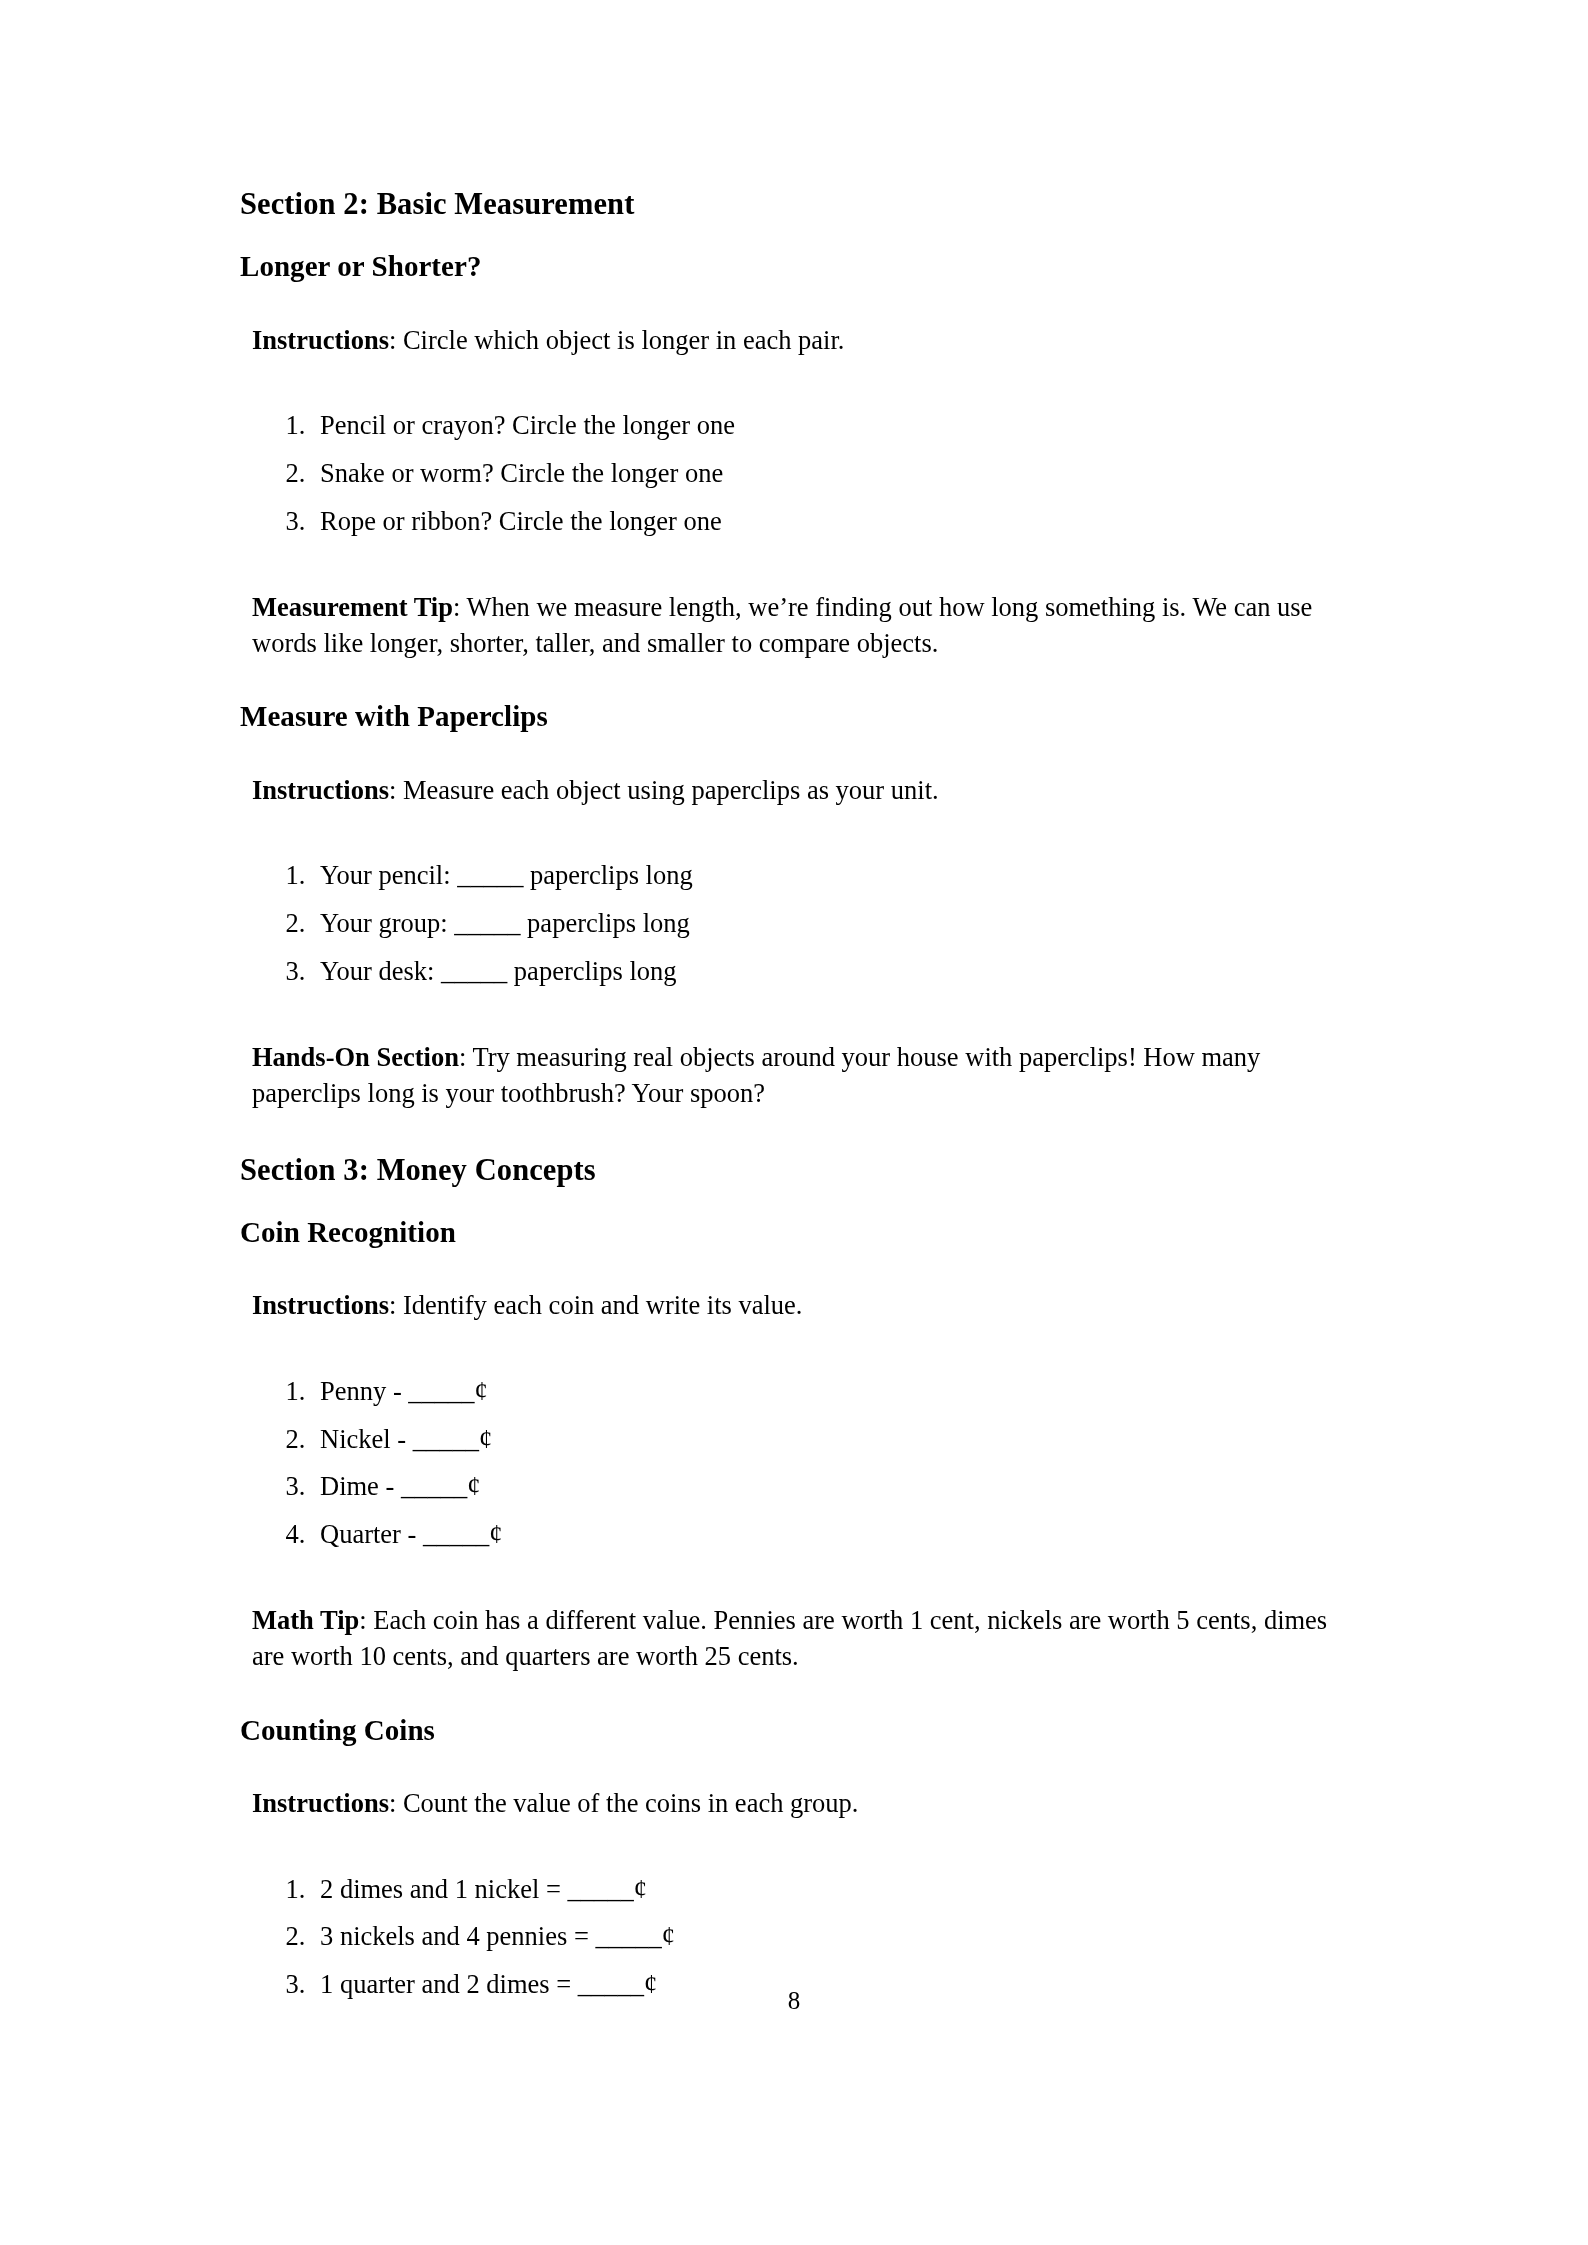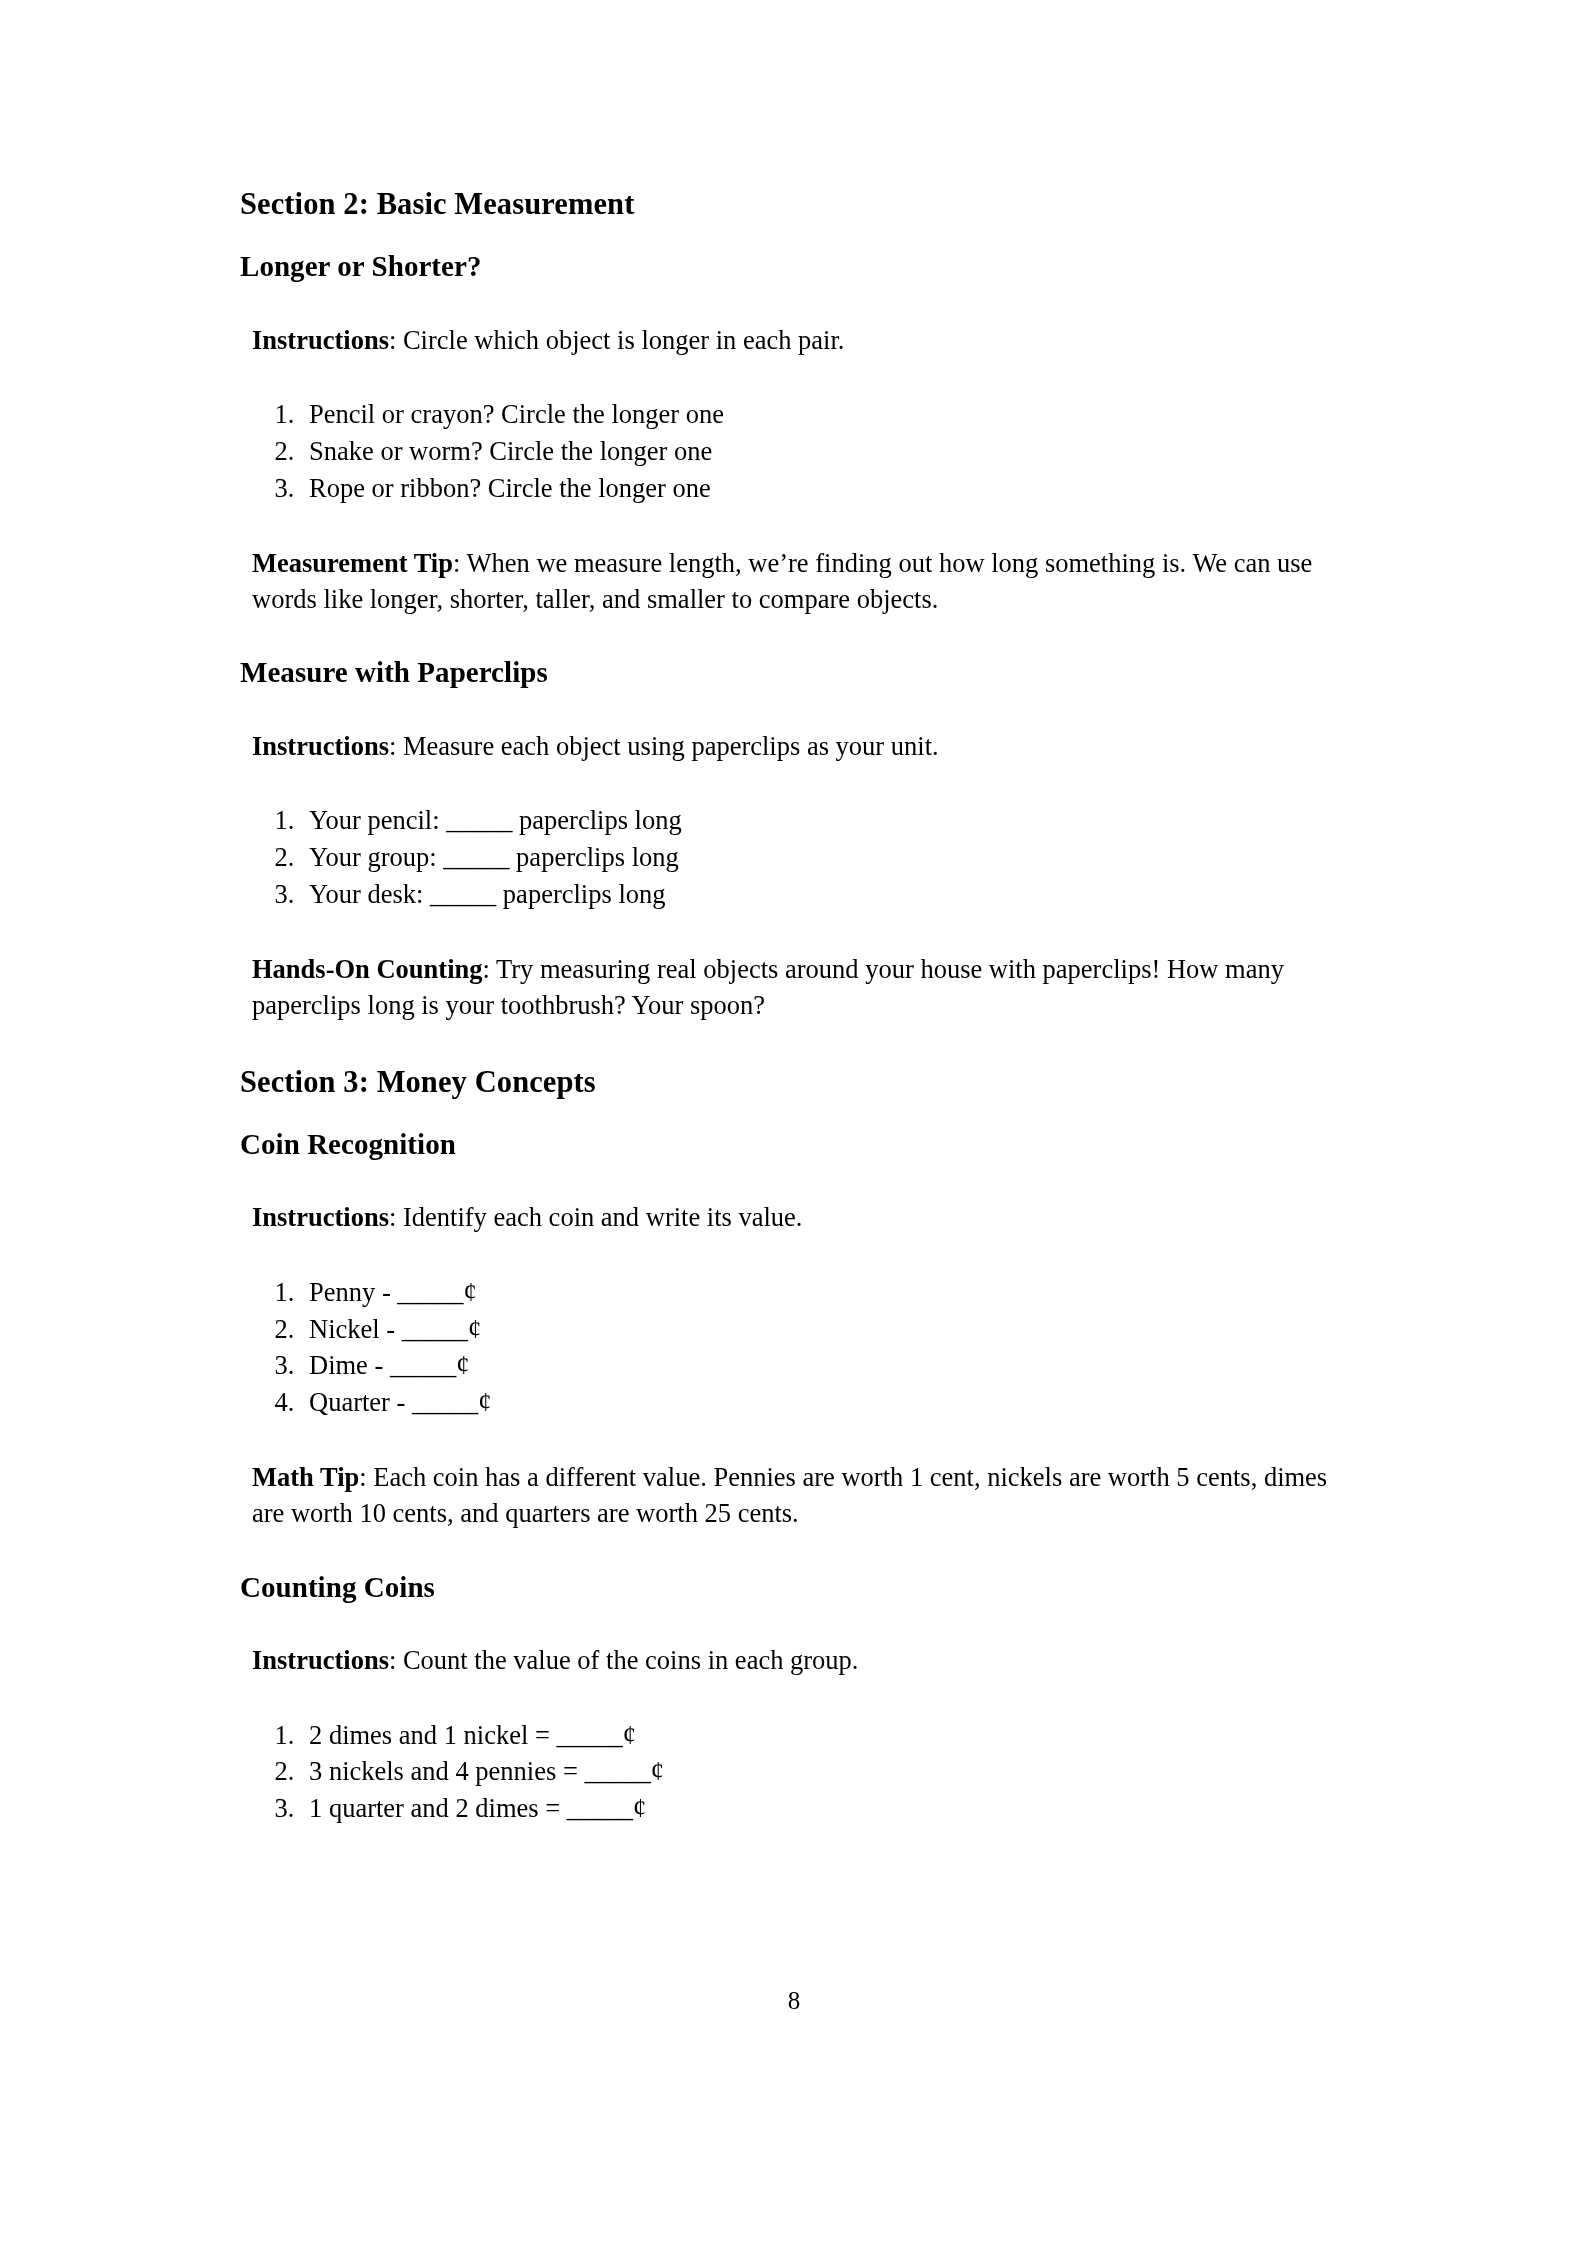--- a/index.html
+++ b/index.html
@@ -62,21 +62,21 @@
   ol.num-list {
     font-size: 26.5px;
     line-height: 1.345;
     margin: 0;
     padding: 0 0 0 60px;
     list-style-position: outside;
     list-style-type: decimal;
   }
   ol.num-list li {
     padding-left: 8px;
-    margin: 1px;
+    margin: 12px;
     white-space: pre-wrap;
   }
 
   
   .gap-sec-to-sub   { height: 26px; }
   .gap-sub-to-para  { height: 26px; }
   .gap-para-to-list { height: 26px; }
   .gap-list-to-para { height: 27px; }
   .gap-para-to-sub  { height: 26px; }
   .gap-para-to-sec  { height: 28px; }
@@ -132,21 +132,21 @@
     <div class="gap-para-to-list"></div>
 
     <ol class="num-list">
       <li>Your pencil: _____ paperclips long</li>
       <li>Your group: _____ paperclips long</li>
       <li>Your desk: _____ paperclips long</li>
     </ol>
 
     <div class="gap-list-to-para"></div>
 
-    <p class="para"><span class="lead">Hands-On Counting</span><span>: Try measuring real objects around your house with paperclips! How many paperclips long is your toothbrush? Your spoon?</span></p>
+    <p class="para"><span class="lead">Hands-On Section</span><span>: Try measuring real objects around your house with paperclips! How many paperclips long is your toothbrush? Your spoon?</span></p>
 
     <div class="gap-para-to-sec"></div>
 
     <h1 class="section-heading">Section 3: Money Concepts</h1>
 
     <div class="gap-sec-to-sub"></div>
 
     <h2 class="sub-heading">Coin Recognition</h2>
 
     <div class="gap-sub-to-para"></div>

